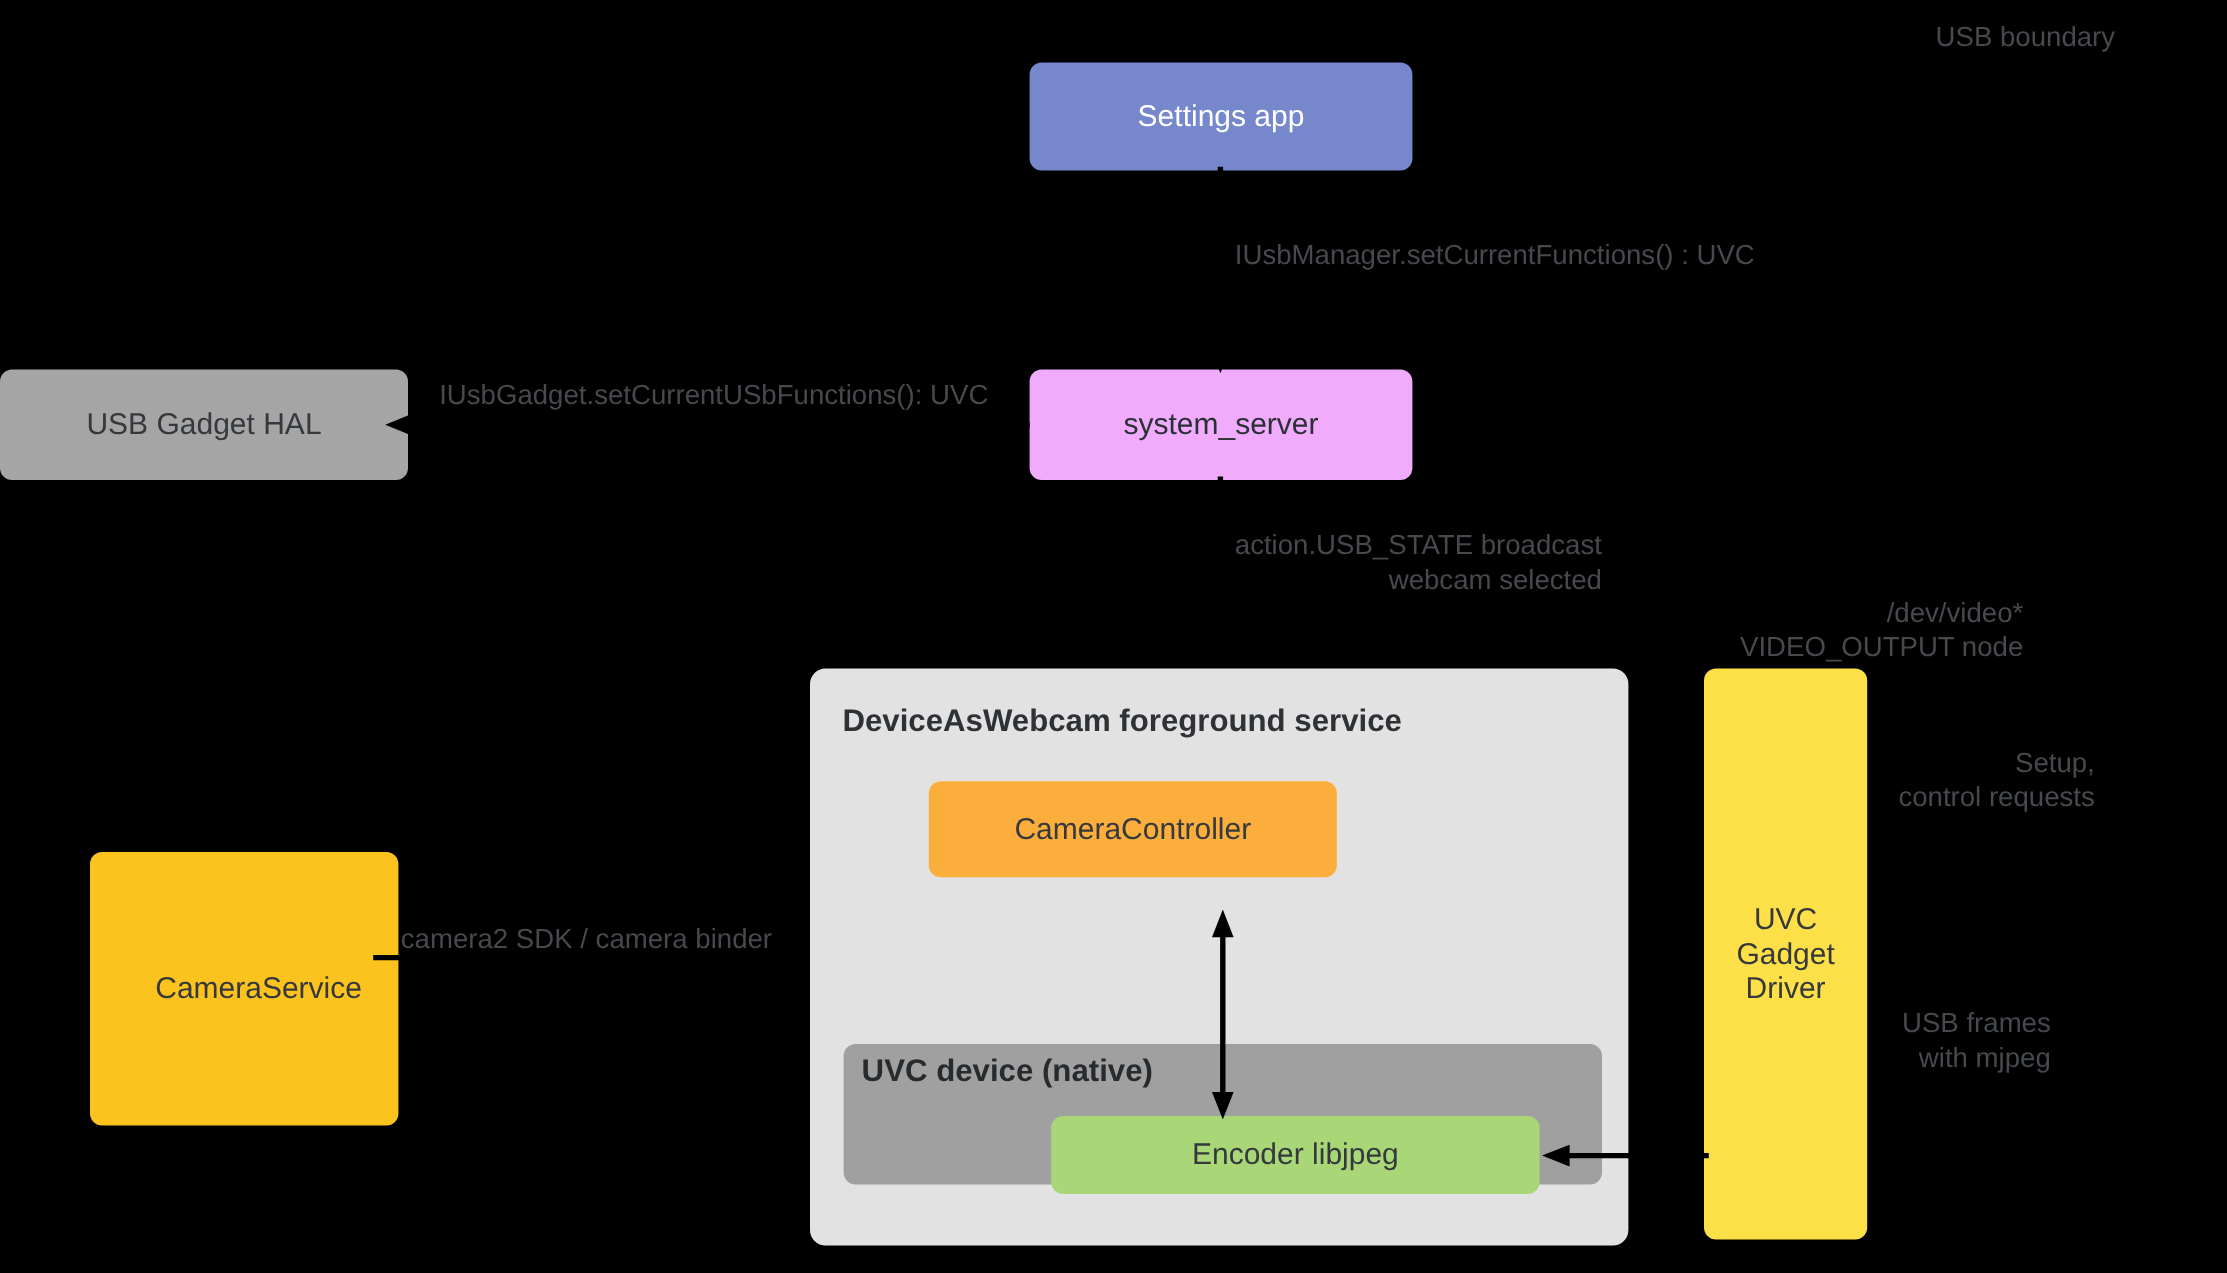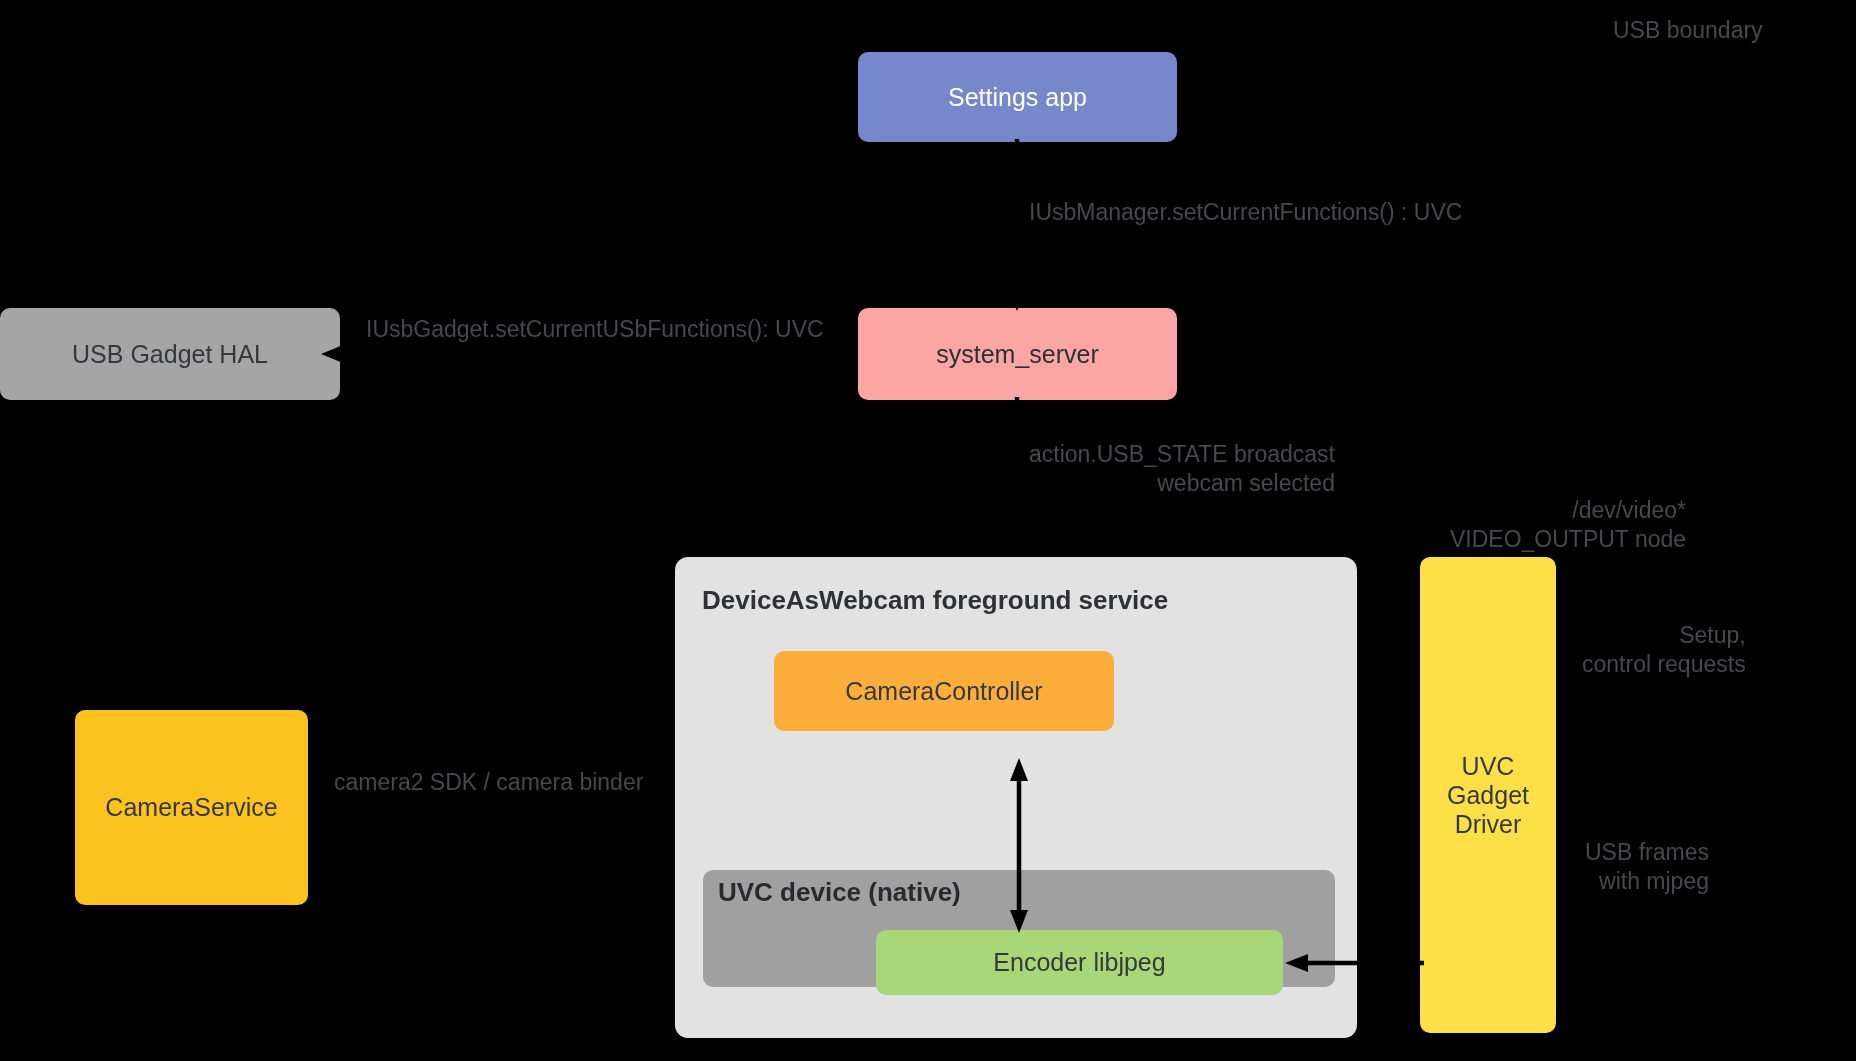--- a/index.html
+++ b/index.html
@@ -5,21 +5,21 @@
   html,body{margin:0;padding:0;background:#000;}
   #stage{position:relative;width:1856px;height:1061px;background:#000;overflow:hidden;
          font-family:"Liberation Sans","DejaVu Sans",sans-serif;}
   .node{position:absolute;display:flex;align-items:center;justify-content:center;
         border-radius:10px;font-size:25px;color:#35393d;text-align:center;}
   .ann{position:absolute;font-size:23px;line-height:29px;color:#46494d;white-space:pre-line;text-align:right;}
   .bold-title{position:absolute;font-size:26px;font-weight:700;color:#2e3135;}
   #settings-app{left:858px;top:52px;width:319px;height:90px;color:#ffffff;}
   #usb-gadget-hal{left:0px;top:308px;width:340px;height:92px;}
   #system-server{left:858px;top:308px;width:319px;height:92px;color:#2b3034;}
-  #camera-service{left:75px;top:710px;width:233px;height:195px;}
+  #camera-service{left:75px;top:710px;width:233px;height:228px;padding-left:24px;}
   #daw-container{position:absolute;left:675px;top:557px;width:682px;height:481px;border-radius:13px;}
   #daw-title{left:27px;top:28px;}
   #camera-controller{left:99px;top:94px;width:340px;height:80px;}
   #uvc-device{position:absolute;left:28px;top:313px;width:632px;height:117px;border-radius:10px;text-decoration:underline;}
   #uvc-device-title{left:15px;top:7px;color:#282b2e;}
   #encoder{left:173px;top:60px;width:407px;height:65px;}
   #uvc-driver{left:1420px;top:557px;width:136px;height:476px;white-space:pre-line;line-height:29px;color:#36393c;}
   #ann-usb-boundary{left:1613px;top:16px;}
   #ann-iusbmanager{left:1029px;top:198px;}
   #ann-iusbgadget{left:366px;top:315px;}
@@ -47,21 +47,21 @@
 control requests</span>
   <span class="ann" id="ann-usb-frames">USB frames
 with mjpeg</span>
   <span class="ann" id="ann-camera2">camera2 SDK / camera binder</span>
   <span class="ann" id="ann-camera-buffers">camera buffers</span>
 
   <div class="node" id="settings-app" style="background-color: rgb(119, 135, 204);">Settings app</div>
 
   <div class="node" id="usb-gadget-hal" style="background-color: rgb(165, 165, 165);">USB Gadget HAL</div>
 
-  <div class="node" id="system-server" style="background-color: #fca5a5;">system_server</div>
+  <div class="node" id="system-server" style="background-color: #f0abfc;">system_server</div>
 
   <div class="node" id="camera-service" style="background-color: rgb(252, 194, 30);">CameraService</div>
 
   <div id="daw-container" style="background-color: rgb(226, 226, 226);">
     <span class="bold-title" id="daw-title">DeviceAsWebcam foreground service</span>
 
     <div class="node" id="camera-controller" style="background-color: rgb(251, 174, 60);">CameraController</div>
 
     <div id="uvc-device" style="background-color: rgb(160, 160, 160);">
       <span class="bold-title" id="uvc-device-title">UVC device (native)</span>

